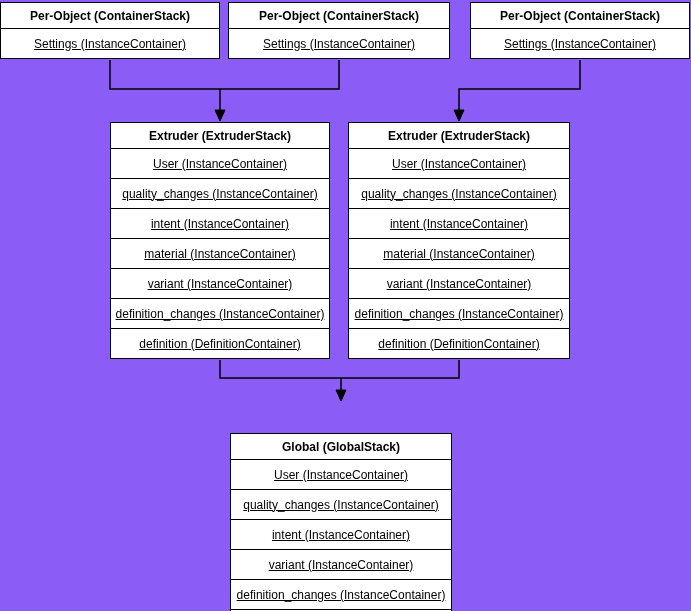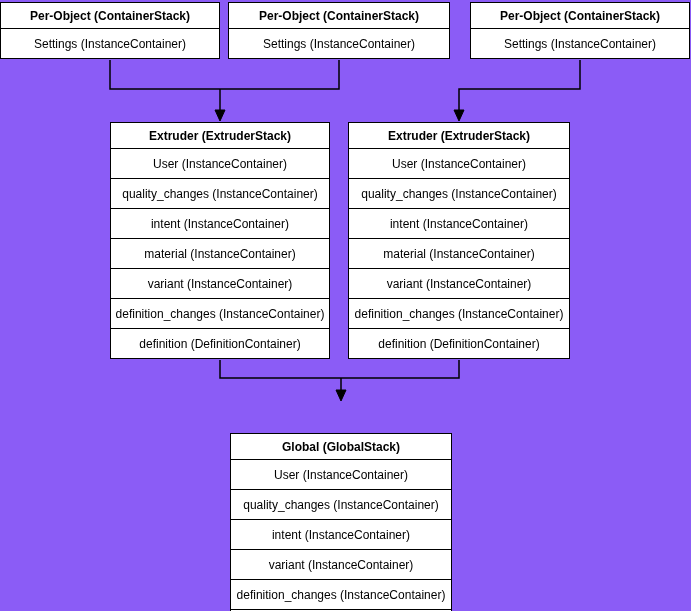--- a/index.html
+++ b/index.html
@@ -42,20 +42,21 @@
   }
   .node-row {
     box-sizing: border-box;
     height: 30px;
     border-top: 1.5px solid #000000;
     display: flex;
     align-items: center;
     justify-content: center;
     font-size: 12px;
     white-space: nowrap;
+    text-decoration: underline;
   }
   
   #per-object-1 { left: 0px;   top: 2px;   width: 220px; }
   #per-object-2 { left: 228px; top: 2px;   width: 222px; }
   #per-object-3 { left: 470px; top: 2px;   width: 220px; }
   #extruder-1   { left: 110px; top: 122px; width: 220px; }
   #extruder-2   { left: 348px; top: 122px; width: 222px; }
   #global-stack { left: 230px; top: 402px; width: 222px; margin-top: 31px; }
 </style>
 </head>

